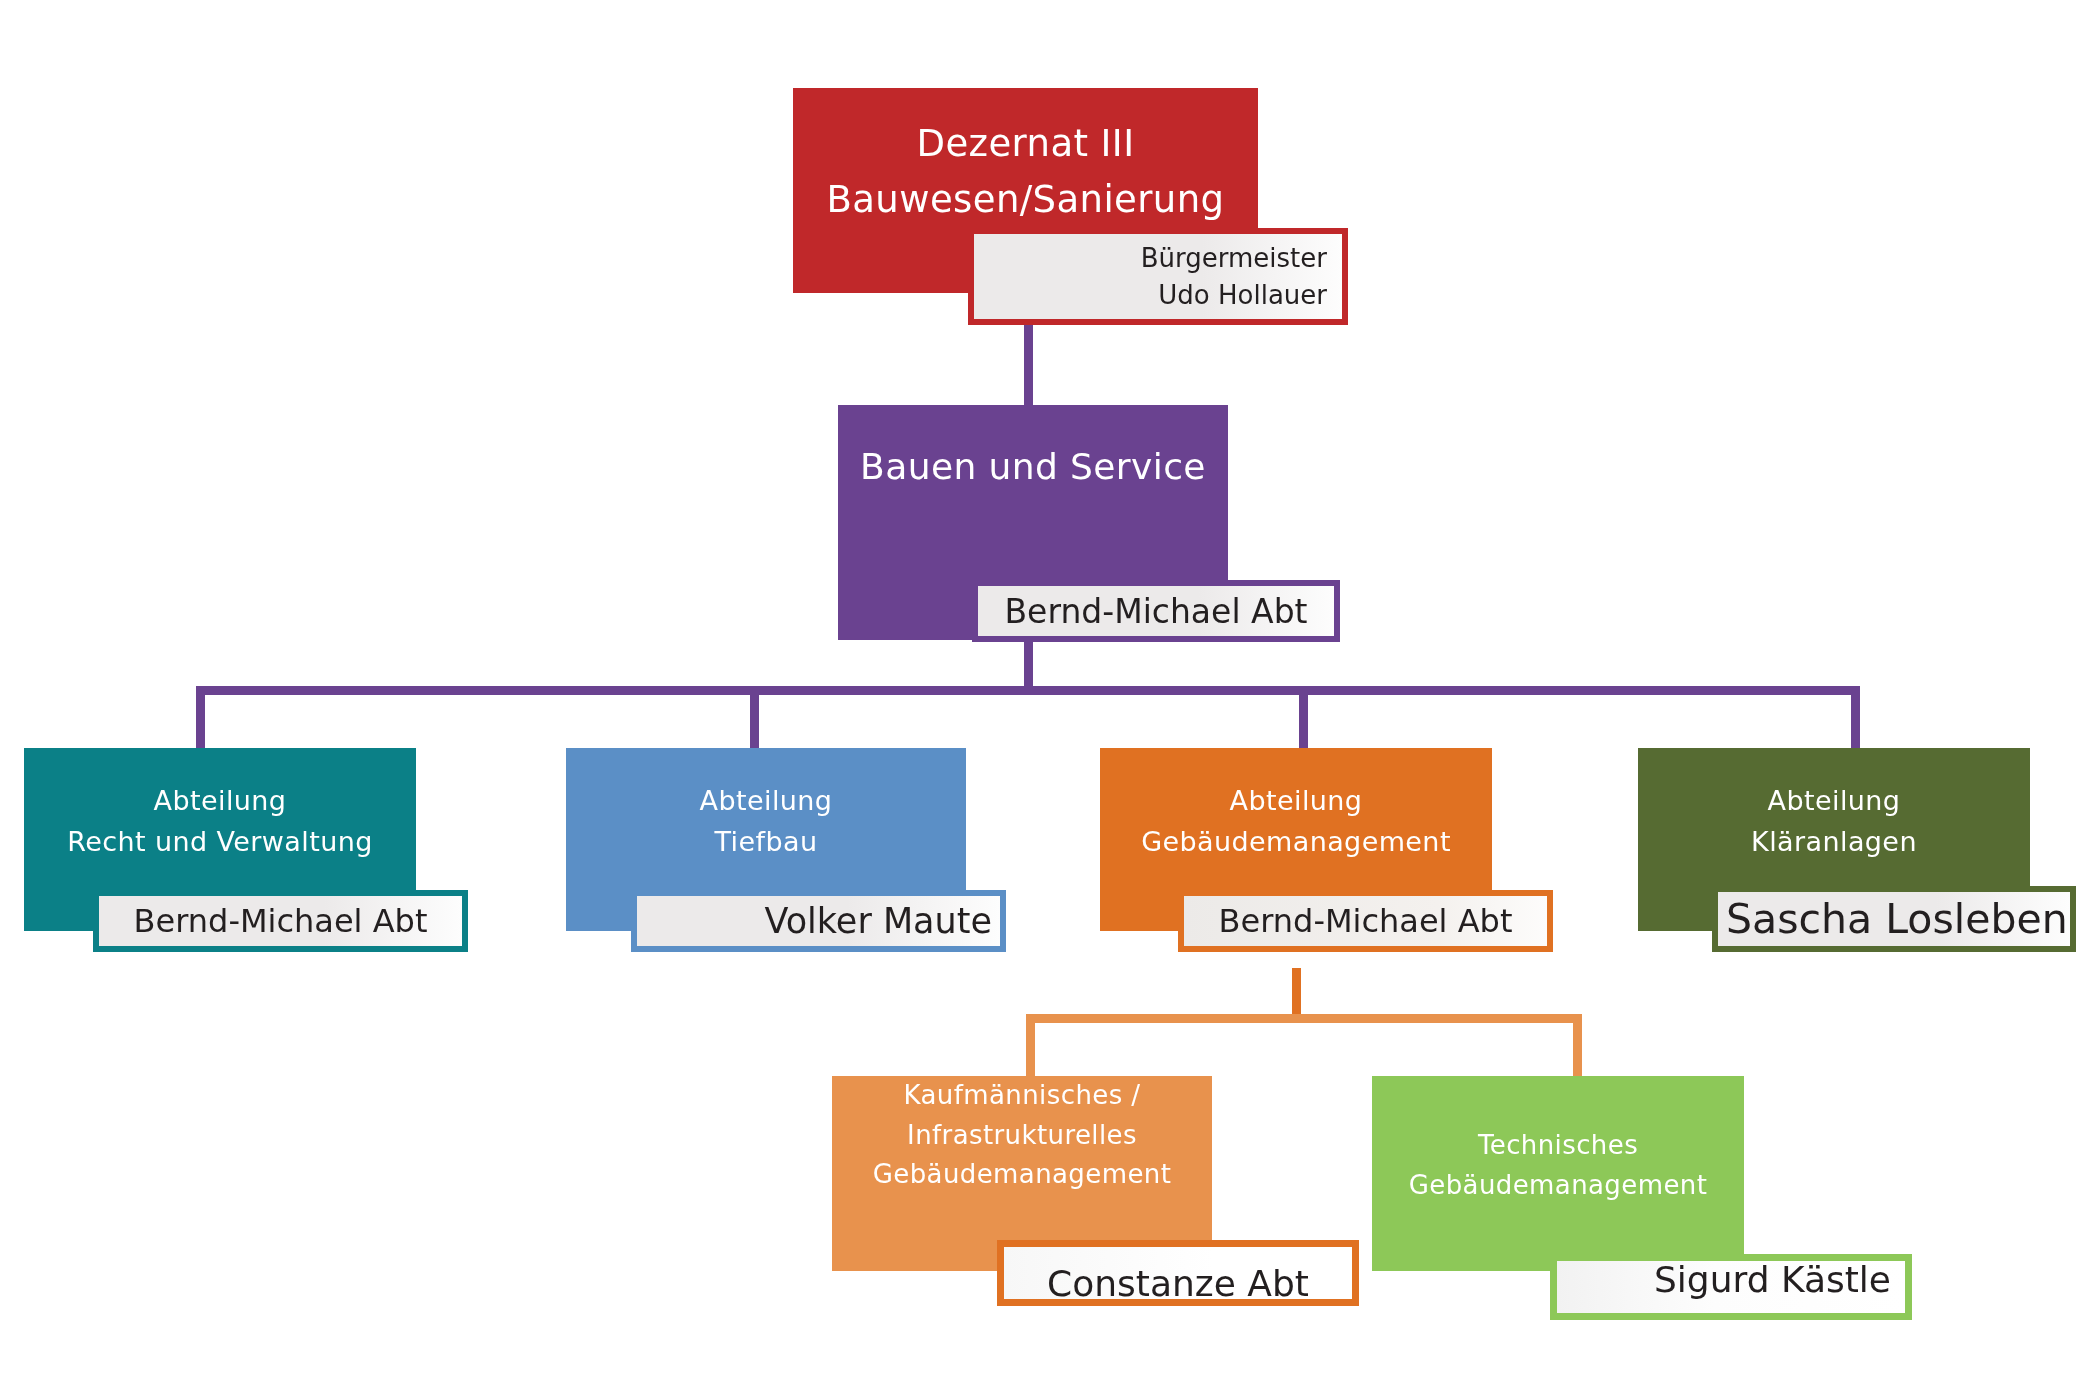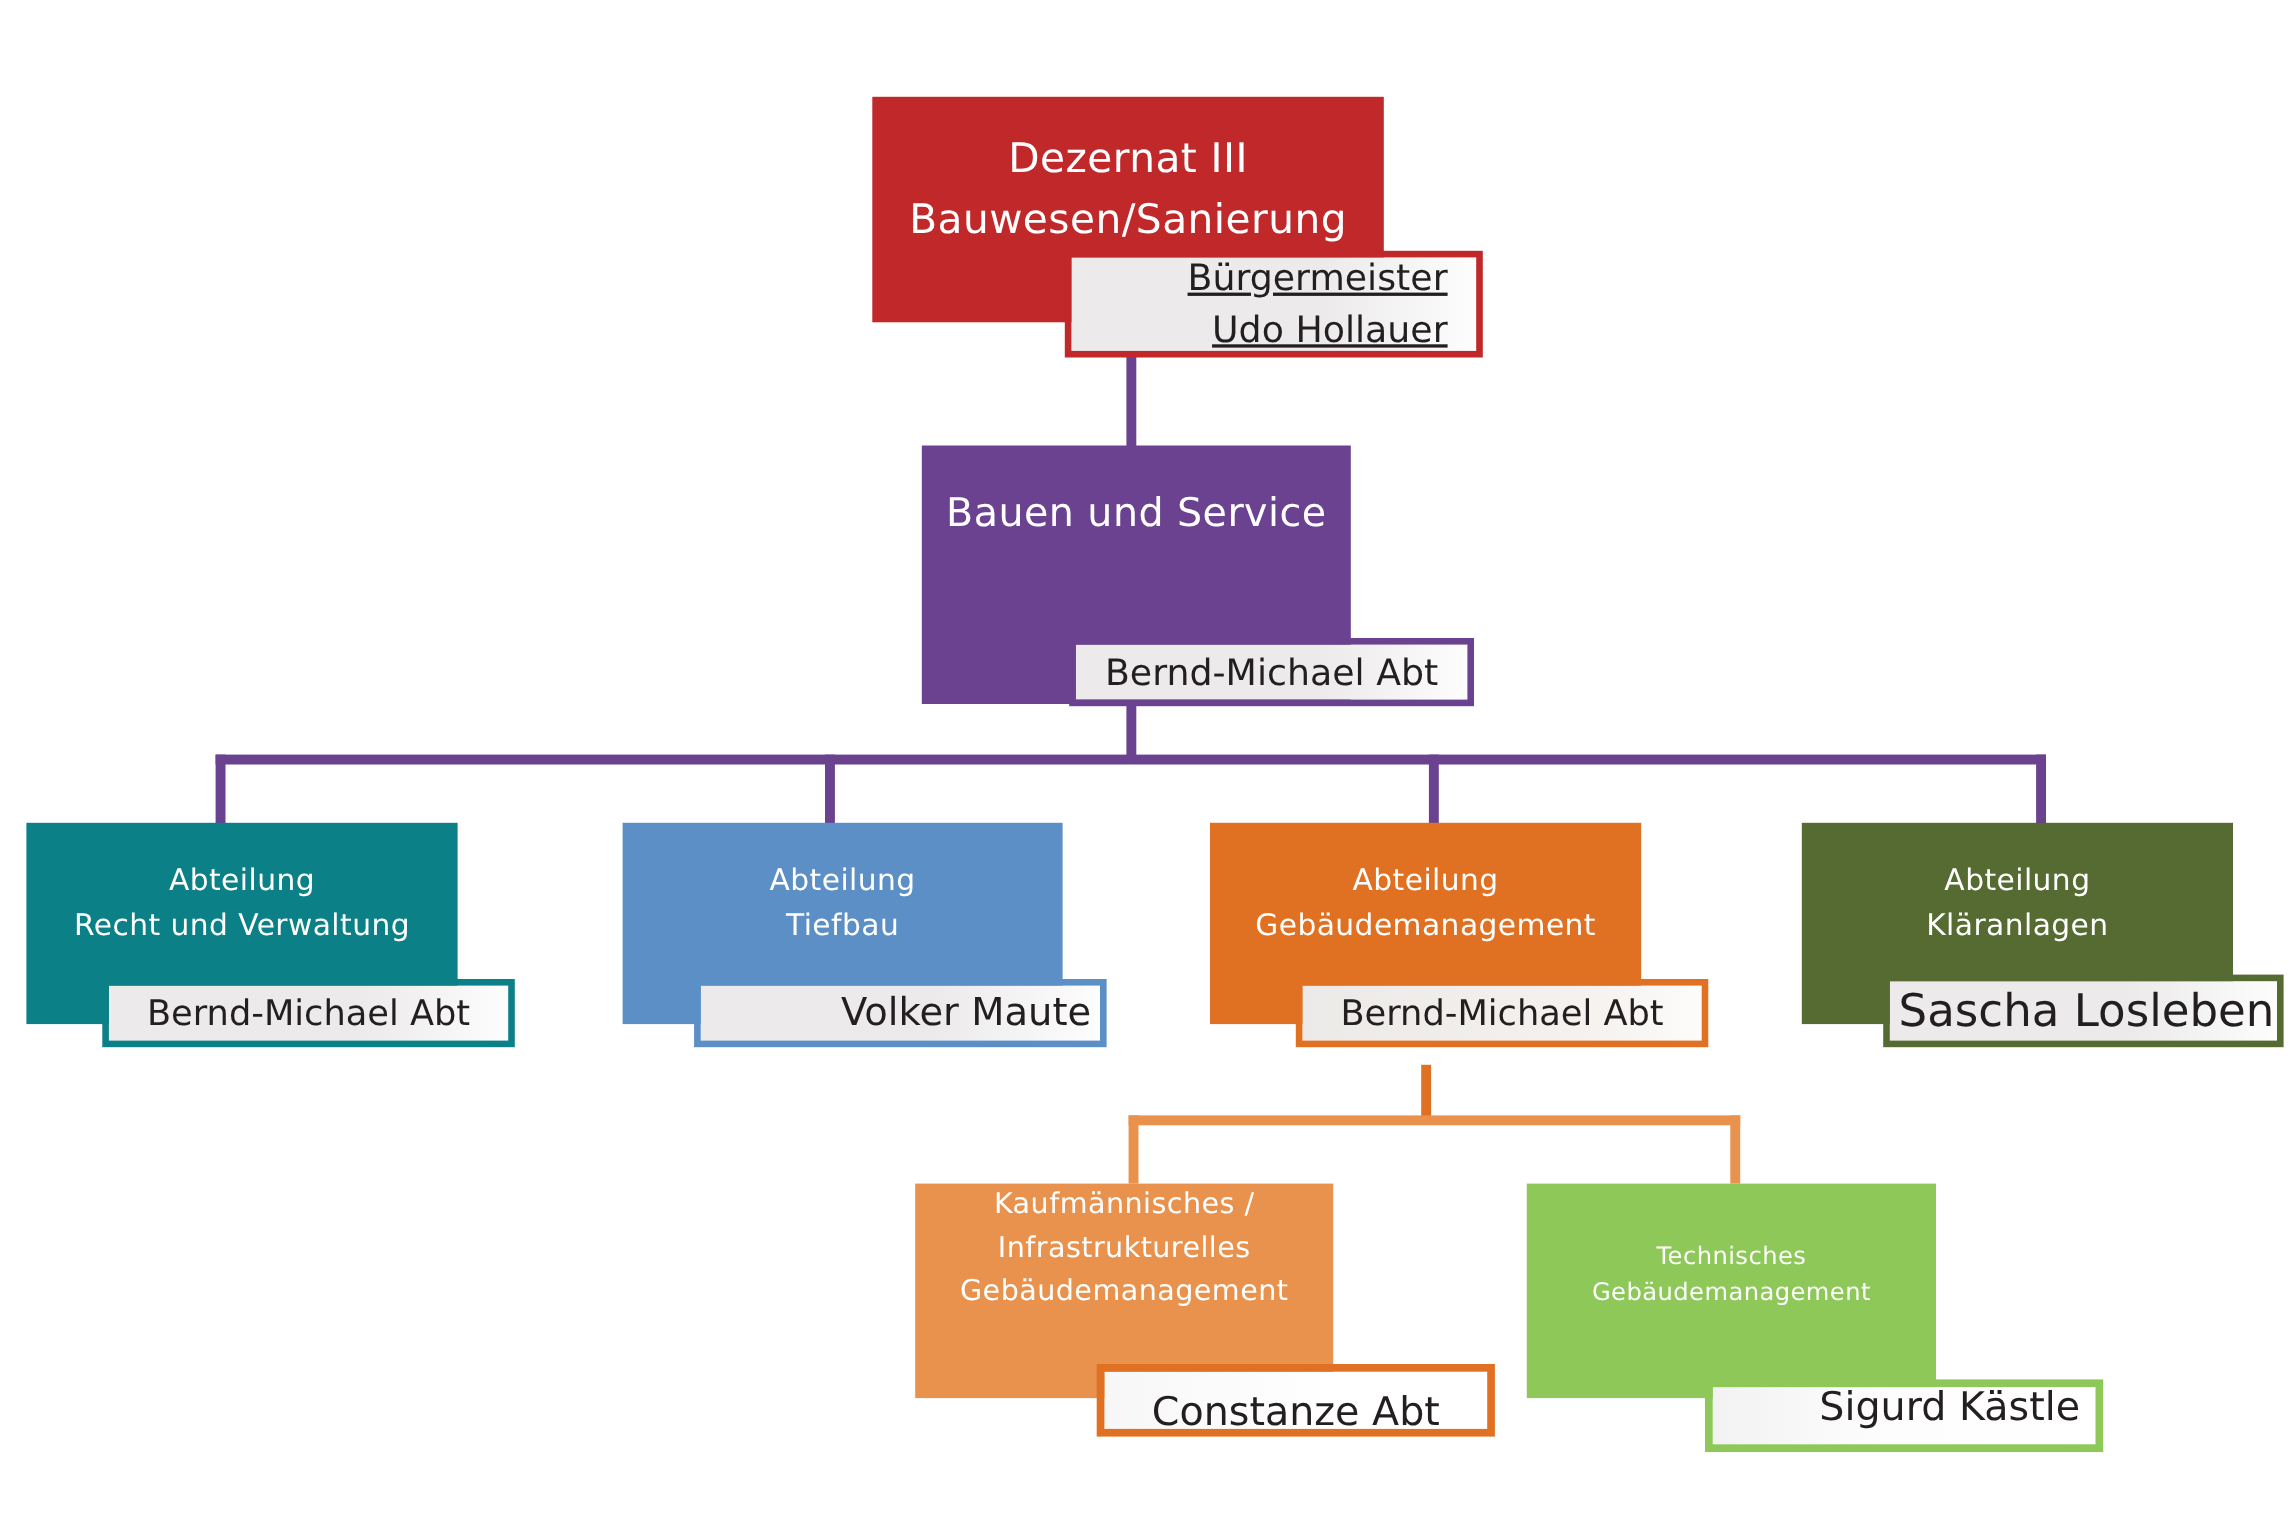--- a/index.html
+++ b/index.html
@@ -65,21 +65,21 @@
 
   <div class="conn-v" style="left:1292px; top:968px; width:9px; height:52px; background:#e07122; z-index:1;"></div>
   <div class="conn-h" style="left:1026px; top:1014px; width:556px; height:9px; background:#e8924d; z-index:1;"></div>
   <div class="conn-v" style="left:1026px; top:1014px; width:9px; height:62px; background:#e8924d; z-index:1;"></div>
   <div class="conn-v" style="left:1573px; top:1014px; width:9px; height:62px; background:#e8924d; z-index:1;"></div>
 
   <div class="unit" style="left:793px; top:88px; width:465px; height:205px; background:#c0282a; padding-top:28px; font-size:37px; z-index:3;">
     <span class="unit-title">Dezernat III</span>
     <span class="unit-title">Bauwesen/Sanierung</span>
   </div>
-  <div class="nameplate" style="left:968px; top:228px; width:380px; height:97px; border:6px solid #c0282a; padding:0 26px 0 0; z-index:5; flex-direction:column; align-items:flex-end; justify-content:center; font-size:33px; line-height:1.42;text-decoration:underline;">
+  <div class="nameplate" style="left:968px; top:228px; width:380px; height:97px; border:6px solid #c0282a; padding:0 15px 0 0; z-index:5; flex-direction:column; align-items:flex-end; justify-content:center; font-size:26px; line-height:1.42;">
     <span class="np-text" style="text-align:right;">Bürgermeister</span>
     <span class="np-text" style="text-align:right;">Udo Hollauer</span>
   </div>
 
   <div class="unit" style="left:838px; top:405px; width:390px; height:235px; background:#6a4290; padding-top:35px; font-size:36px; z-index:3;">
     <span class="unit-title">Bauen und Service</span>
   </div>
   <div class="nameplate" style="left:972px; top:580px; width:368px; height:62px; border:6px solid #6a4290; padding:0 8px; z-index:5; justify-content:center; font-size:33px;">
     <span class="np-text" style="text-align:center;">Bernd-Michael Abt</span>
   </div>
@@ -118,21 +118,21 @@
 
   <div class="unit" style="left:832px; top:1076px; width:380px; height:195px; background:#e8924d; font-size:26px; z-index:3;">
     <span class="unit-title">Kaufmännisches /</span>
     <span class="unit-title">Infrastrukturelles</span>
     <span class="unit-title">Gebäudemanagement</span>
   </div>
   <div class="nameplate" style="left:997px; top:1240px; width:362px; height:66px; border:7px solid #e07122; padding:0 8px; z-index:5; justify-content:center; font-size:36px; background:linear-gradient(to right,#f7f7f7 0%,#ffffff 60%,#ffffff 100%);">
     <span class="np-text" style="text-align:center;margin-top:20px;">Constanze Abt</span>
   </div>
 
-  <div class="unit" style="left:1372px; top:1076px; width:372px; height:195px; background:#8dc858; padding-top:50px; font-size:22px; z-index:3;margin-left:16px;">
+  <div class="unit" style="left:1372px; top:1076px; width:372px; height:195px; background:#8dc858; padding-top:50px; font-size:26px; z-index:3;">
     <span class="unit-title">Technisches</span>
     <span class="unit-title">Gebäudemanagement</span>
   </div>
   <div class="nameplate" style="left:1550px; top:1254px; width:362px; height:66px; border:7px solid #8dc858; padding:0 14px 16px 8px; z-index:5; justify-content:flex-end; font-size:36px; background:linear-gradient(to right,#f2f2f2 0%,#fdfdfd 45%,#ffffff 100%);">
     <span class="np-text" style="text-align:right;">Sigurd Kästle</span>
   </div>
 
 </div>
 
 </body></html>

